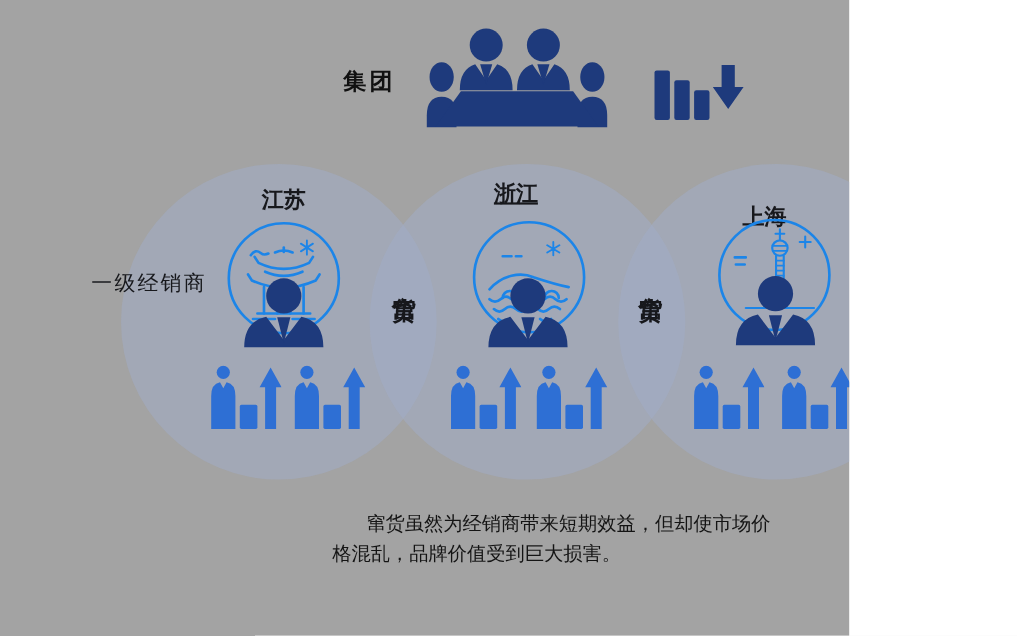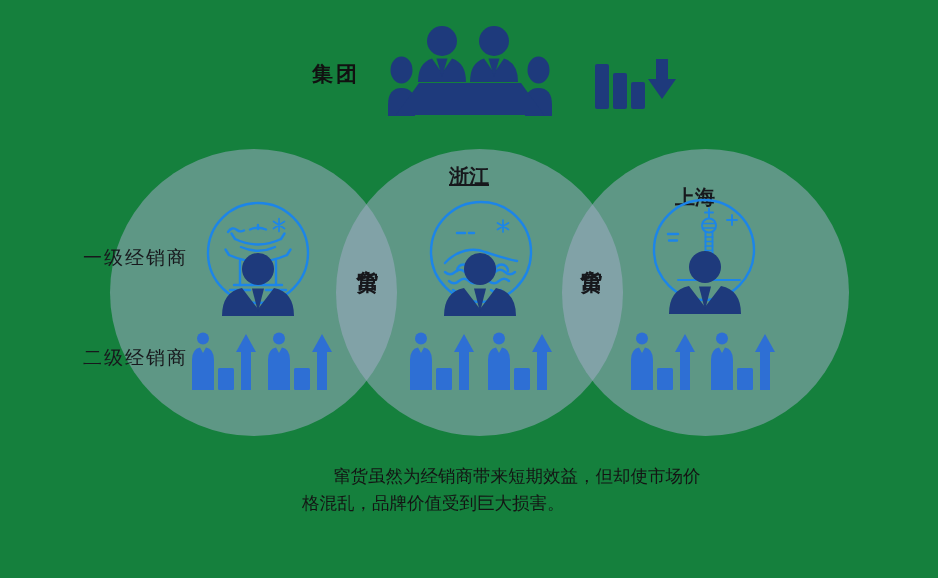--- a/index.html
+++ b/index.html
@@ -3,21 +3,21 @@
 <meta charset="utf-8">
 <style>
   :root{
     --navy:#1e3a7c;
     --blue:#2e6fd4;
     --azure:#1c85e8;
     --ink:#111111;
   }
   html,body{margin:0;padding:0;background:#ffffff;}
   .canvas{
-    position:relative;width:938px;height:578px;background:#15803d;overflow:hidden;
+    position:relative;width:772px;height:578px;background:#a3a3a3;overflow:hidden;
     font-family:"Liberation Sans","DejaVu Sans",sans-serif;color:var(--ink);
   }
   .abs{position:absolute;}
   .group-label{left:312px;top:60px;font-size:21px;font-weight:bold;letter-spacing:3px;}
   .region-circle{
     width:287px;height:287px;border-radius:50%;top:149px;
     background:rgba(161,172,199,0.52);
   }
   .rc1{left:110px;} .rc2{left:336px;} .rc3{left:562px;}
   .lens-label{
@@ -142,22 +142,22 @@
     </svg>
 
   <div class="abs region-circle rc1"></div>
   <div class="abs region-circle rc2"></div>
   <div class="abs region-circle rc3"></div>
 
   <div class="abs lens-label lens1">窜货</div>
   <div class="abs lens-label lens2">窜货</div>
 
   <span class="abs tier-label tier1">一级经销商</span>
-  <span class="abs tier-label tier2">二级经销商</span>
-
+
+  <div class="abs region-label rl1">江苏</div>
   <div class="abs region-label rl2">浙江</div>
   <div class="abs region-label rl3">上海</div>
 
   <svg class="abs" style="left:206px;top:201px" width="104" height="104">
       <use href="#sym-jiangsu"></use>
     </svg>
   <svg class="abs" style="left:429px;top:200px" width="104" height="104">
       <use href="#sym-zhejiang"></use>
     </svg>
   <svg class="abs" style="left:652px;top:198px" width="104" height="104">

